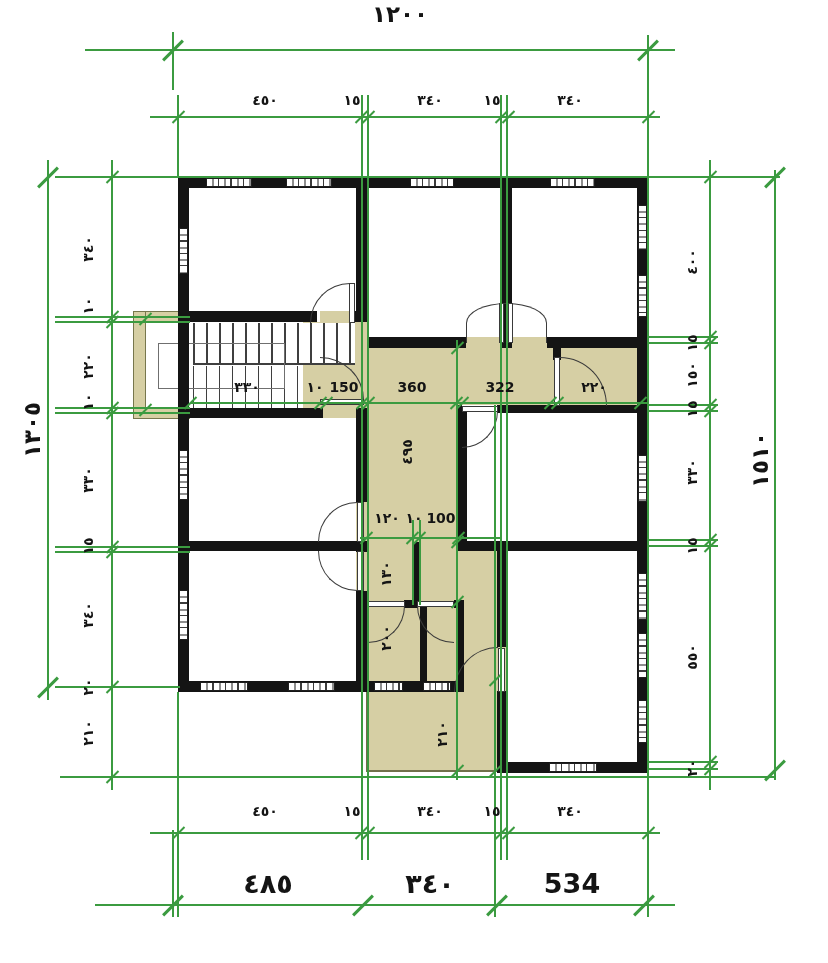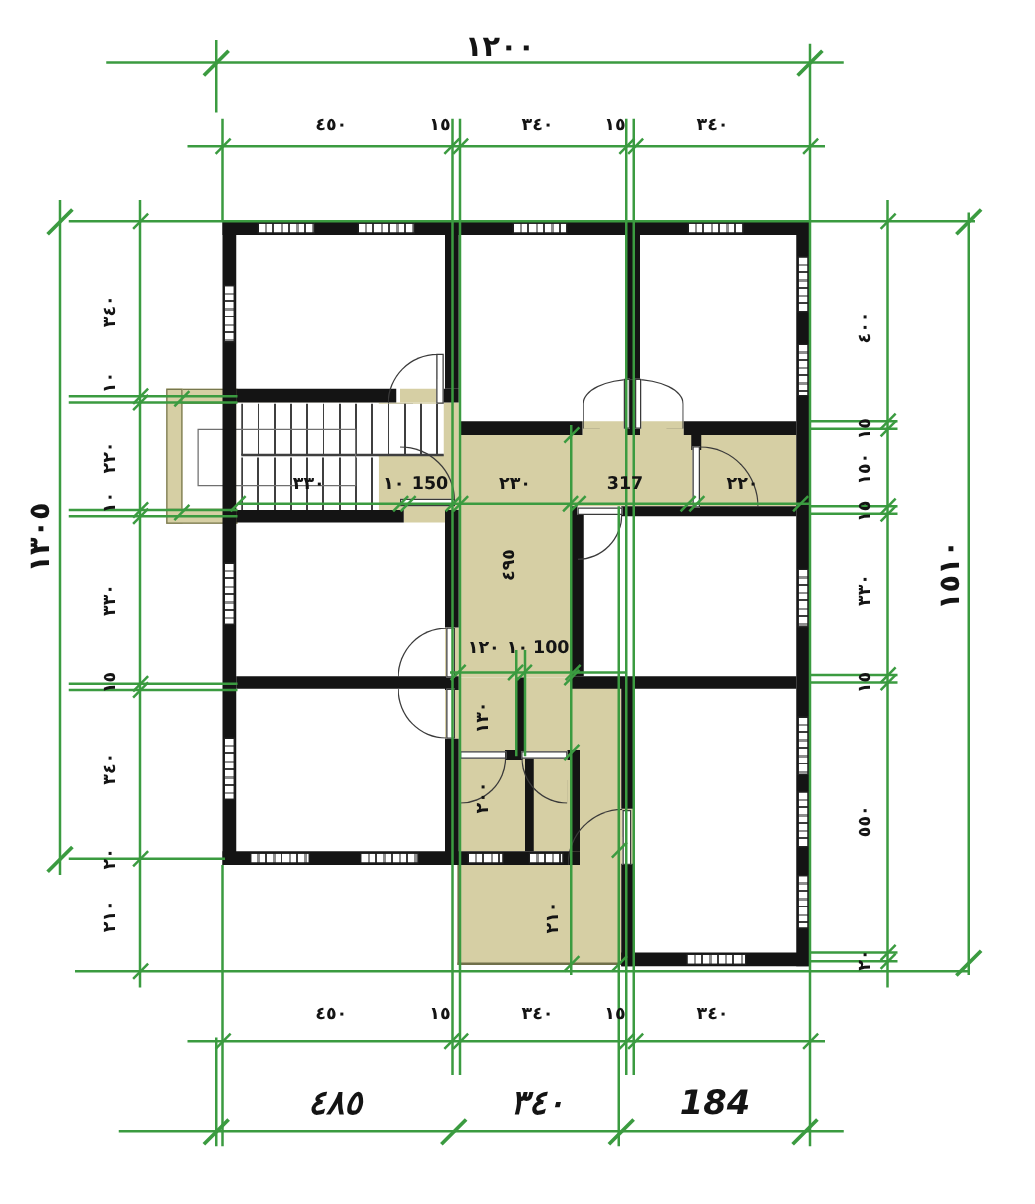--- a/index.html
+++ b/index.html
@@ -16,21 +16,21 @@
   .thr{position:absolute;background:#3f3f3f;}
   .gl{position:absolute;background:#3b9b40;}
   .tick{position:absolute;width:17px;height:2px;background:#3b9b40;
         transform:translate(-8px,-1px) rotate(-45deg);}
   .tick.big{width:28px;height:3px;transform:translate(-14px,-1px) rotate(-45deg);}
   .dim{position:absolute;font-weight:bold;font-size:14px;color:#141414;white-space:nowrap;
        transform:translate(-50%,-50%);}
   .dim.rot{transform:translate(-50%,-50%) rotate(-90deg);}
   .dim.total{font-size:23px;}
   .dim.total.rot{transform:translate(-50%,-50%) rotate(-90deg);}
-  .dim.grand{font-size:27px;font-style:italic;}
+  .dim.grand{font-size:27px;}
   .leaf{position:absolute;background:#fff;border:1px solid #3a3a3a;box-sizing:border-box;}
   .arc{position:absolute;box-sizing:border-box;}
   .arc-tl{border-top:1.5px solid #3a3a3a;border-left:1.5px solid #3a3a3a;border-top-left-radius:100% 100%;}
   .arc-tr{border-top:1.5px solid #3a3a3a;border-right:1.5px solid #3a3a3a;border-top-right-radius:100% 100%;}
   .arc-bl{border-bottom:1.5px solid #3a3a3a;border-left:1.5px solid #3a3a3a;border-bottom-left-radius:100% 100%;}
   .arc-br{border-bottom:1.5px solid #3a3a3a;border-right:1.5px solid #3a3a3a;border-bottom-right-radius:100% 100%;}
   .arc-semi{border:1.5px solid #3a3a3a;border-bottom:none;border-radius:100% 100% 0 0/100% 100% 0 0;}
   .win-h{position:absolute;height:9px;border:1.2px solid #1f1f1f;box-sizing:border-box;
          background:repeating-linear-gradient(90deg,#fff 0 5px,#8e8e8e 5px 7px,#fff 7px 11px,#3c3c3c 11px 12.5px);}
   .win-v{position:absolute;width:9px;border:1.2px solid #1f1f1f;box-sizing:border-box;
@@ -239,21 +239,21 @@
   <div class="tick" style="left:361px;top:833px"></div>
   <div class="tick" style="left:368px;top:833px"></div>
   <div class="tick" style="left:501px;top:833px"></div>
   <div class="tick" style="left:508px;top:833px"></div>
   <div class="tick" style="left:648px;top:833px"></div>
   <div class="tick big" style="left:173px;top:905px"></div>
   <div class="tick big" style="left:363px;top:905px"></div>
   <div class="tick big" style="left:497px;top:905px"></div>
   <div class="tick big" style="left:644px;top:905px"></div>
 
-  <div class="dim total" style="left:400px;top:38px">١٢٠٠</div>
+  <div class="dim total" style="left:400px;top:14px">١٢٠٠</div>
   <div class="dim" style="left:265px;top:100px">٤٥٠</div>
   <div class="dim" style="left:352px;top:100px">١٥</div>
   <div class="dim" style="left:430px;top:100px">٣٤٠</div>
   <div class="dim" style="left:492px;top:100px">١٥</div>
   <div class="dim" style="left:570px;top:100px">٣٤٠</div>
 
   <div class="dim total rot" style="left:32px;top:430px">١٣٠٥</div>
   <div class="dim rot" style="left:88px;top:249px">٣٤٠</div>
   <div class="dim rot" style="left:88px;top:306px">١٠</div>
   <div class="dim rot" style="left:88px;top:366px">٢٢٠</div>
@@ -275,27 +275,27 @@
   <div class="dim rot" style="left:692px;top:768px">٢٠</div>
 
   <div class="dim" style="left:265px;top:811px">٤٥٠</div>
   <div class="dim" style="left:352px;top:811px">١٥</div>
   <div class="dim" style="left:430px;top:811px">٣٤٠</div>
   <div class="dim" style="left:492px;top:811px">١٥</div>
   <div class="dim" style="left:570px;top:811px">٣٤٠</div>
 
   <div class="dim grand" style="left:268px;top:883px">٤٨٥</div>
   <div class="dim grand" style="left:430px;top:883px">٣٤٠</div>
-  <div class="dim grand" style="left:572px;top:883px">184</div>
+  <div class="dim grand" style="left:572px;top:883px">534</div>
 
   <div class="dim" style="left:247px;top:387px">٣٣٠</div>
   <div class="dim" style="left:315px;top:387px">١٠</div>
   <div class="dim" style="left:344px;top:387px">150</div>
-  <div class="dim" style="left:412px;top:387px">٢٣٠</div>
-  <div class="dim" style="left:500px;top:387px">317</div>
+  <div class="dim" style="left:412px;top:387px">360</div>
+  <div class="dim" style="left:500px;top:387px">322</div>
   <div class="dim" style="left:594px;top:387px">٢٢٠</div>
 
   <div class="dim rot" style="left:407px;top:452px">٤٩٥</div>
 
   <div class="dim" style="left:387px;top:518px">١٢٠</div>
   <div class="dim" style="left:414px;top:518px">١٠</div>
   <div class="dim" style="left:441px;top:518px">100</div>
 
   <div class="dim rot" style="left:386px;top:574px">١٣٠</div>
   <div class="dim rot" style="left:386px;top:638px">٢٠٠</div>

